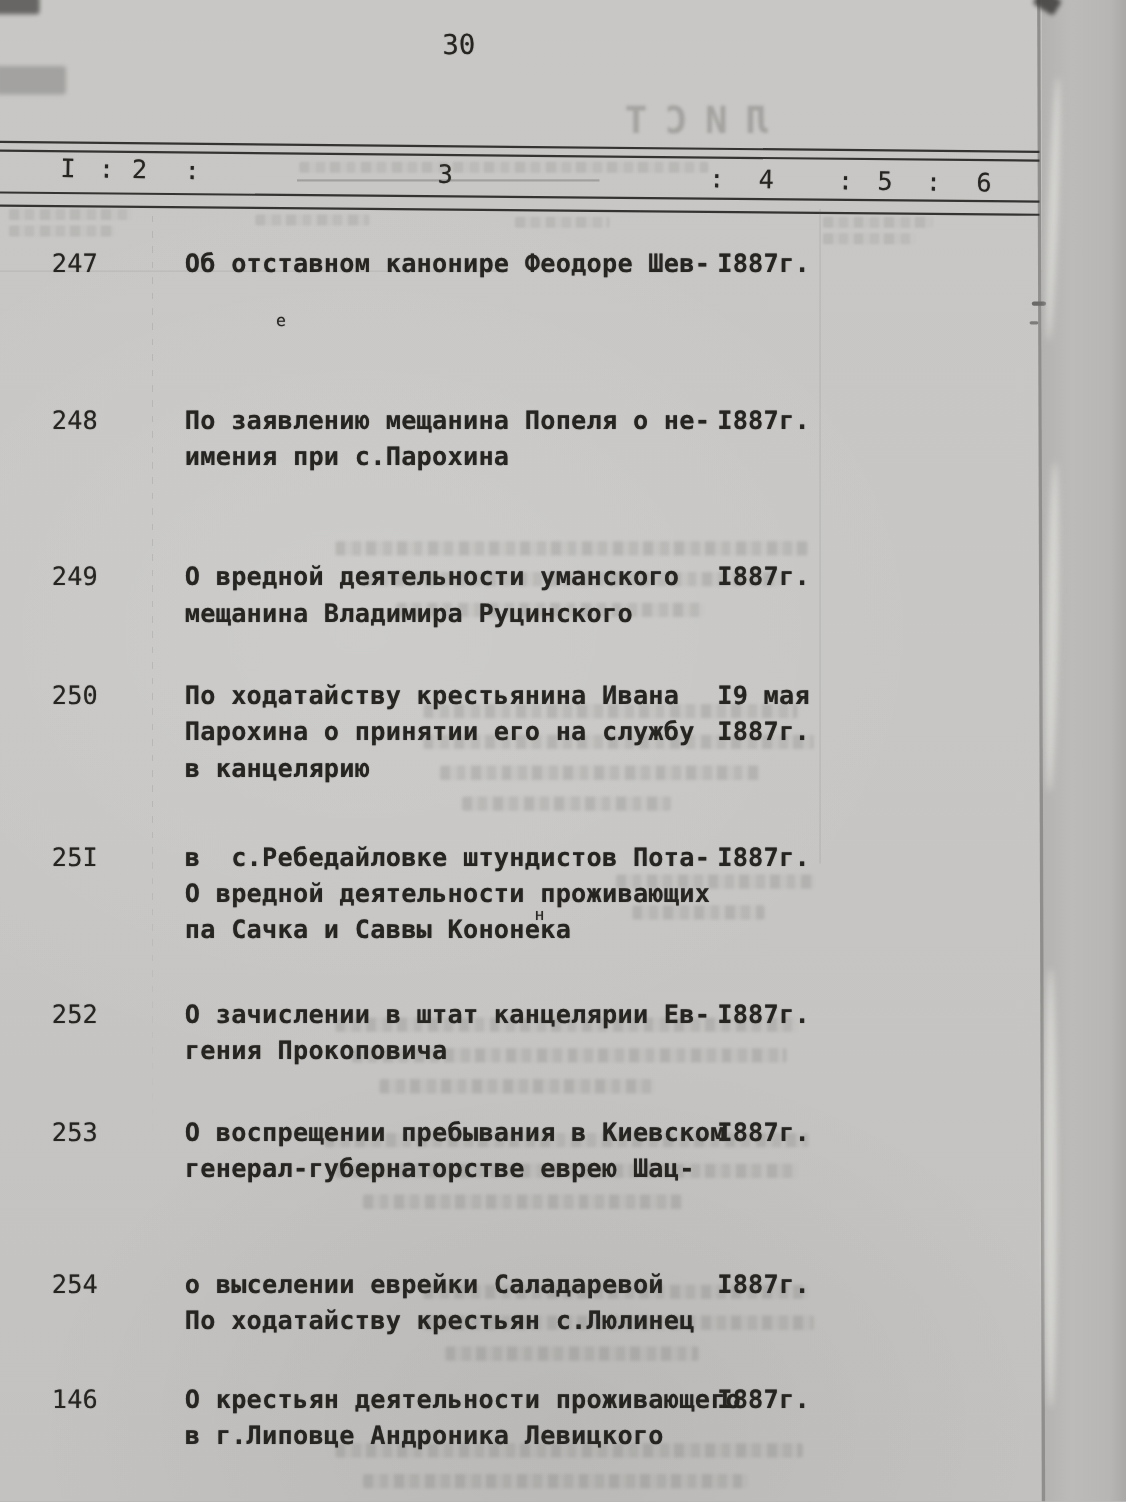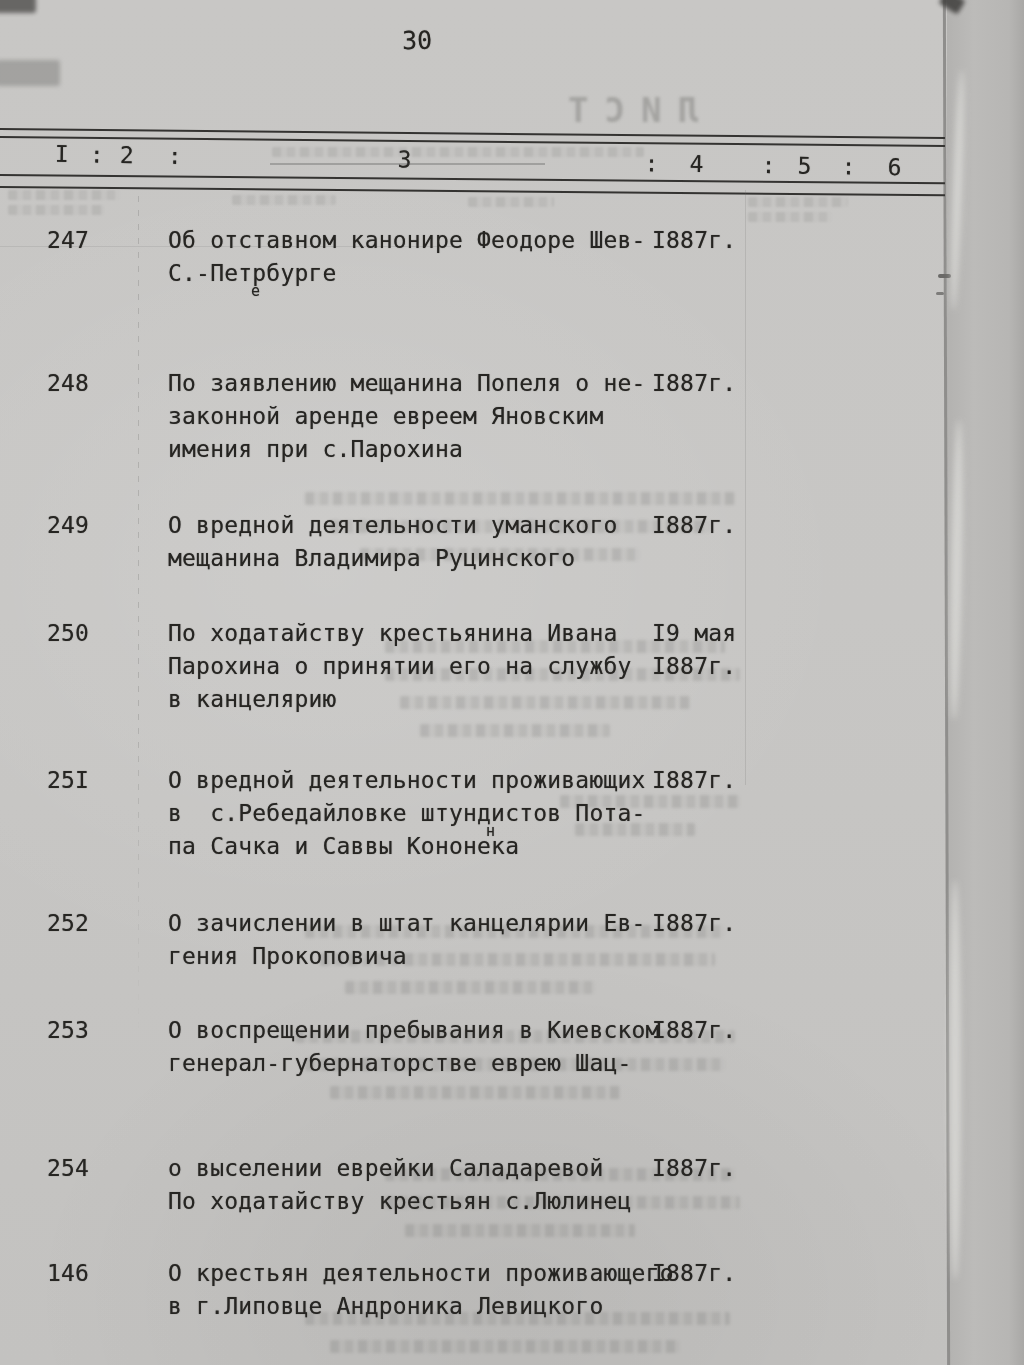--- a/index.html
+++ b/index.html
@@ -4,21 +4,21 @@
 <style>
   html,body{margin:0;padding:0;}
   body{width:1024px;height:1365px;background:#b8b7b5;font-family:"DejaVu Sans Mono","Liberation Mono",monospace;}
   .page{position:relative;width:1024px;height:1365px;overflow:hidden;
     background:
       radial-gradient(900px 700px at 32% 42%, rgba(255,255,255,0.10), transparent 60%),
       radial-gradient(700px 500px at 50% 95%, rgba(0,0,0,0.05), transparent 70%),
       linear-gradient(180deg,#c8c7c5 0%,#c7c6c4 45%,#c3c2c0 100%);
     color:#262522;}
   .abs{position:absolute;}
-  .line{white-space:pre;}
+  .line{white-space:pre;font-weight:bold;}
   
   .typed{font-size:23px;line-height:33px;letter-spacing:0.2px;
     text-shadow:0 0 1px rgba(38,37,34,0.55);}
   .pageno{font-size:25px;text-shadow:0 0 1px rgba(38,37,34,0.5);transform:rotate(-1.2deg);}
   
   .rule{background:#343331;height:2px;transform-origin:left center;}
   .hdr{font-size:23px;letter-spacing:0;transform:rotate(0.9deg);transform-origin:left top;
     text-shadow:0 0 1px rgba(38,37,34,0.5);}
   .hdr span{position:absolute;top:0;}
   
@@ -114,32 +114,30 @@
   <div class="grow" style="left:385px;top:1196px;width:355px;"></div>
   <div class="grow" style="left:405px;top:1224px;width:230px;"></div>
   <div class="grow" style="left:305px;top:1312px;width:425px;"></div>
   <div class="grow" style="left:330px;top:1340px;width:350px;"></div>
 
   <div class="abs typed" style="left:0;top:0;width:960px;height:1195px;">
       <div class="entry" style="top: 224px;">
     <div class="entry-no">247</div>
     <div class="entry-text">
           <div class="line">Об отставном канонире Феодоре Шев-</div>
-          <div class="line">С.-Петрбурге</div>
           <span class="sup" style="left: 83px; top: 51px;">е</span>
         </div>
     <div class="entry-date">
           <div class="line">I887г.</div>
         </div>
   </div>
       <div class="entry" style="top: 367px;">
     <div class="entry-no">248</div>
     <div class="entry-text">
           <div class="line">По заявлению мещанина Попеля о не-</div>
-          <div class="line">законной аренде евреем Яновским</div>
           <div class="line">имения при с.Парохина</div>
         </div>
     <div class="entry-date">
           <div class="line">I887г.</div>
         </div>
   </div>
       <div class="entry" style="top: 509px;">
     <div class="entry-no">249</div>
     <div class="entry-text">
           <div class="line">О вредной деятельности уманского</div>
@@ -157,22 +155,22 @@
           <div class="line">в канцелярию</div>
         </div>
     <div class="entry-date">
           <div class="line">I9 мая</div>
           <div class="line">I887г.</div>
         </div>
   </div>
       <div class="entry" style="top: 764px;">
     <div class="entry-no">25I</div>
     <div class="entry-text">
+          <div class="line">в  с.Ребедайловке штундистов Пота-</div>
           <div class="line">О вредной деятельности проживающих</div>
-          <div class="line">в  с.Ребедайловке штундистов Пота-</div>
           <div class="line">па Сачка и Саввы Кононека</div>
           <span class="sup" style="left: 318px; top: 51px;">н</span>
         </div>
     <div class="entry-date">
           <div class="line">I887г.</div>
         </div>
   </div>
       <div class="entry" style="top: 907px;">
     <div class="entry-no">252</div>
     <div class="entry-text">

